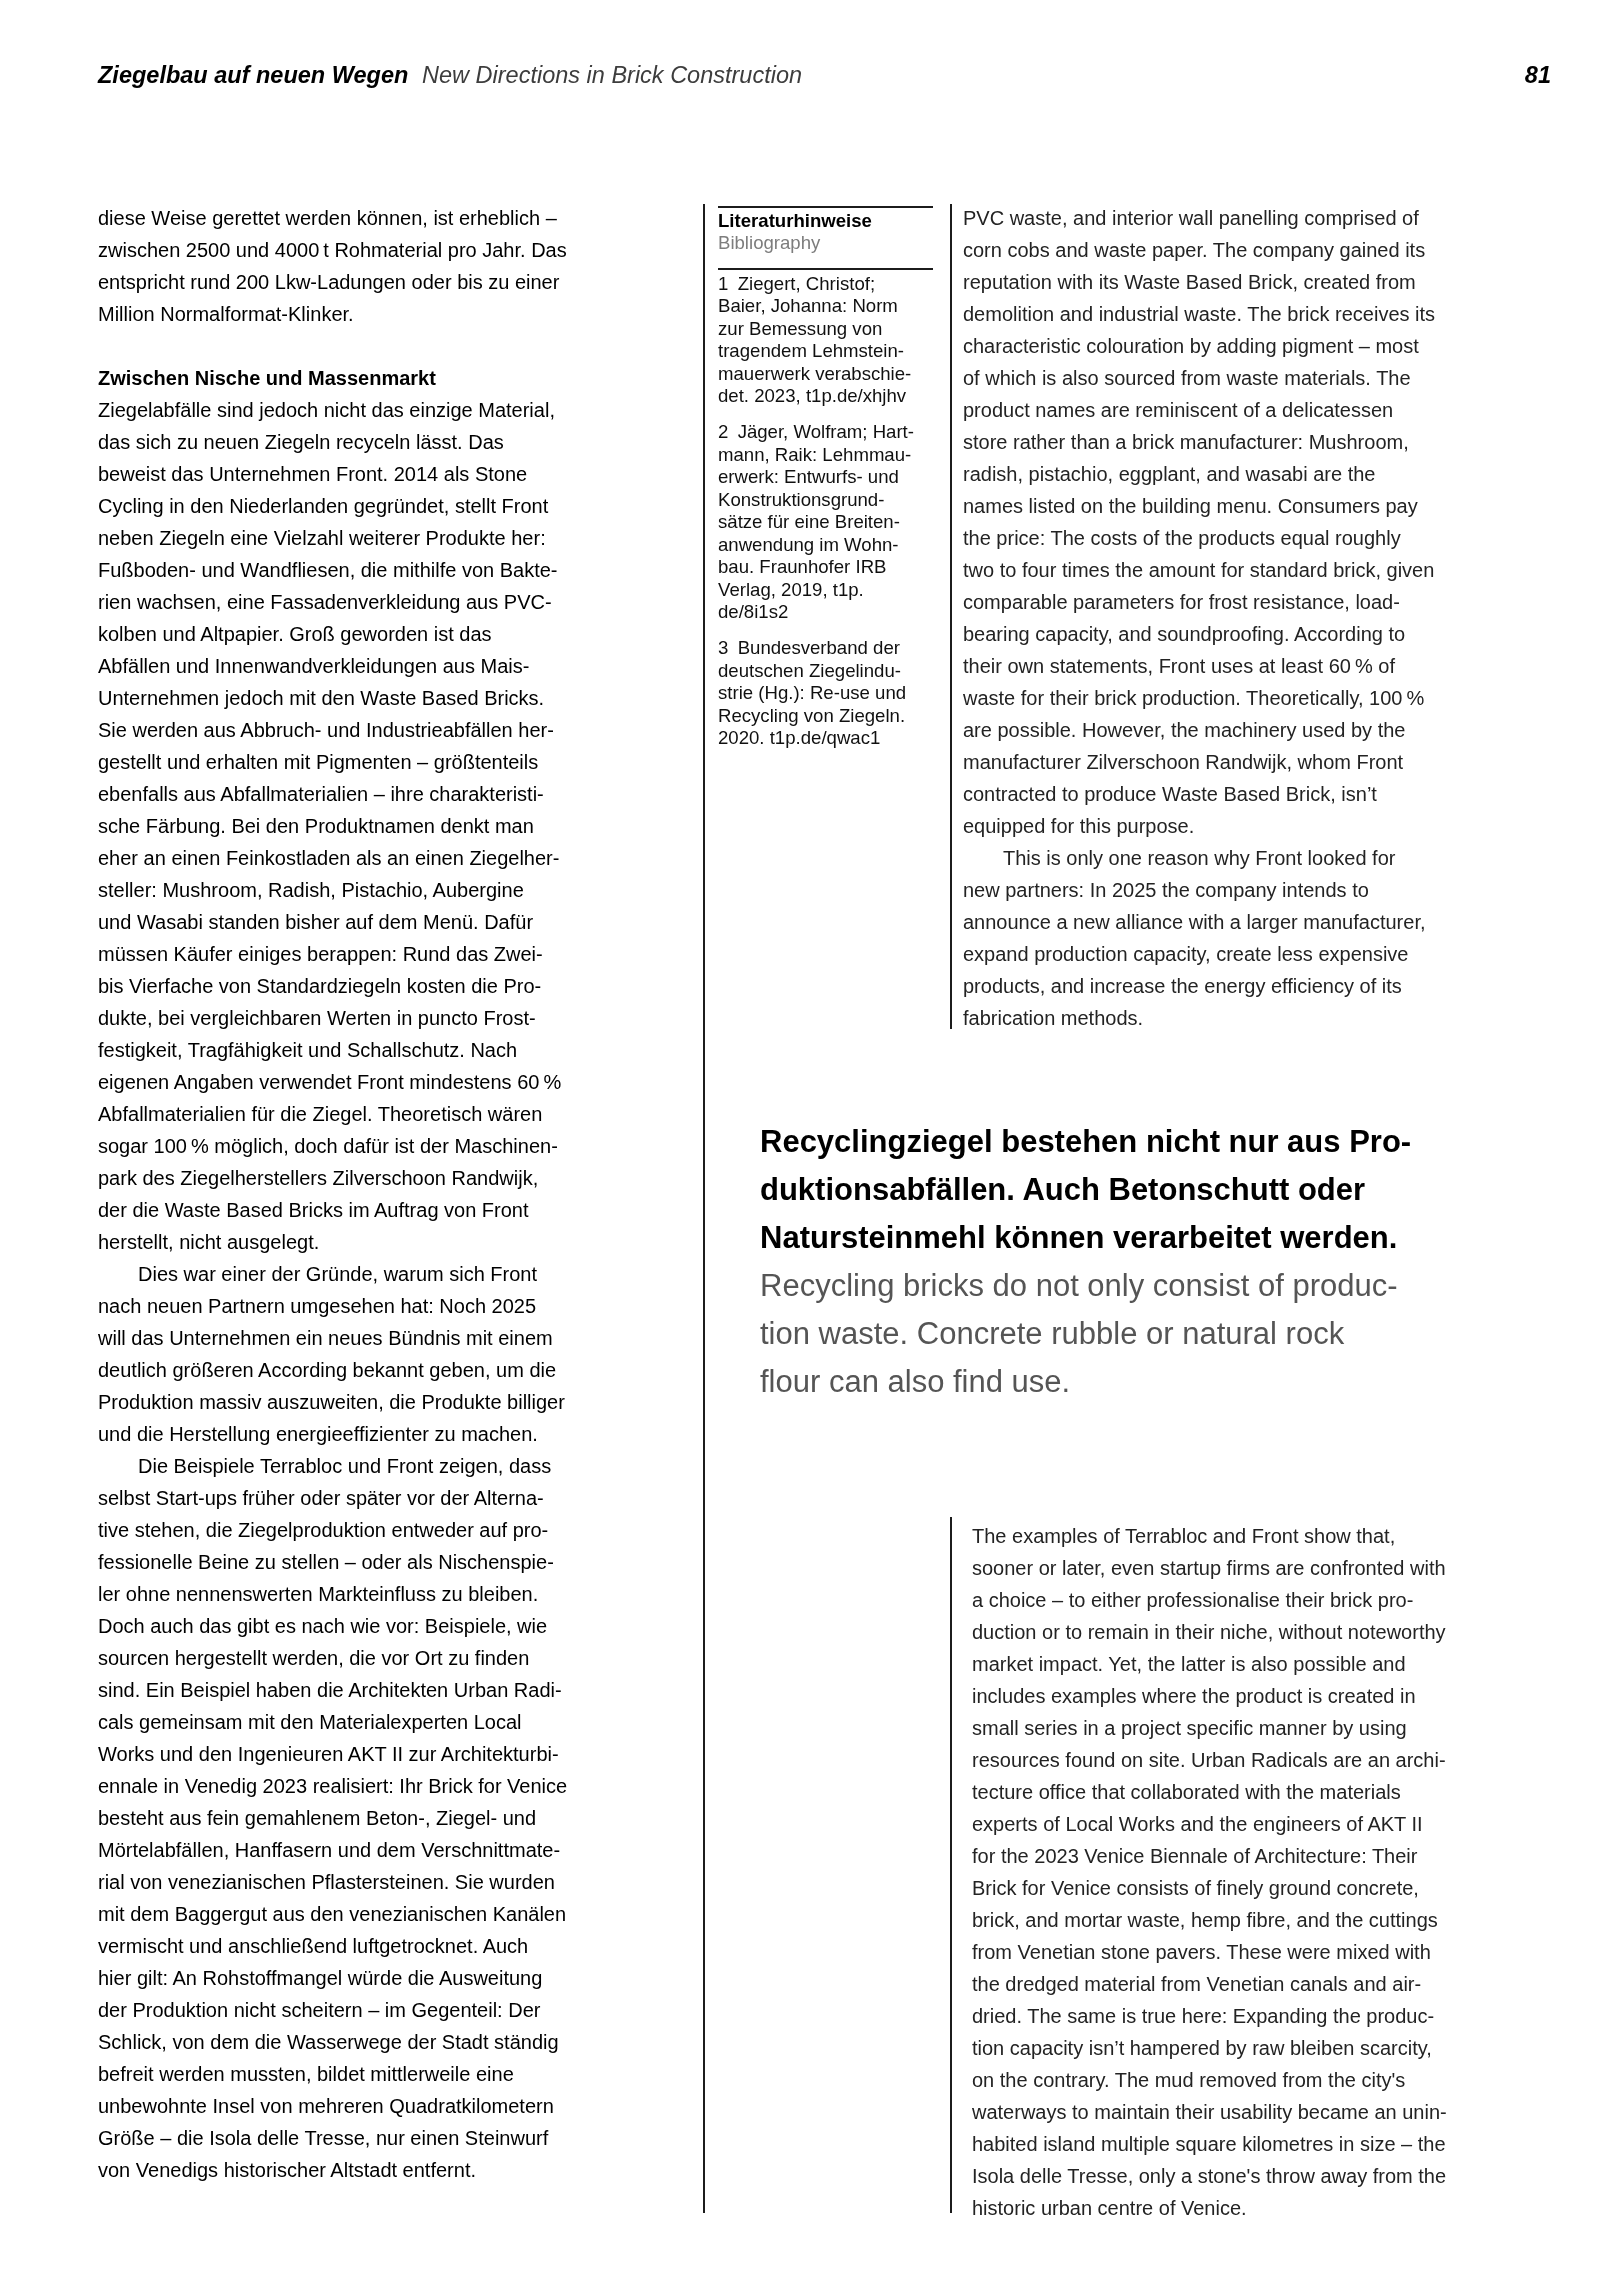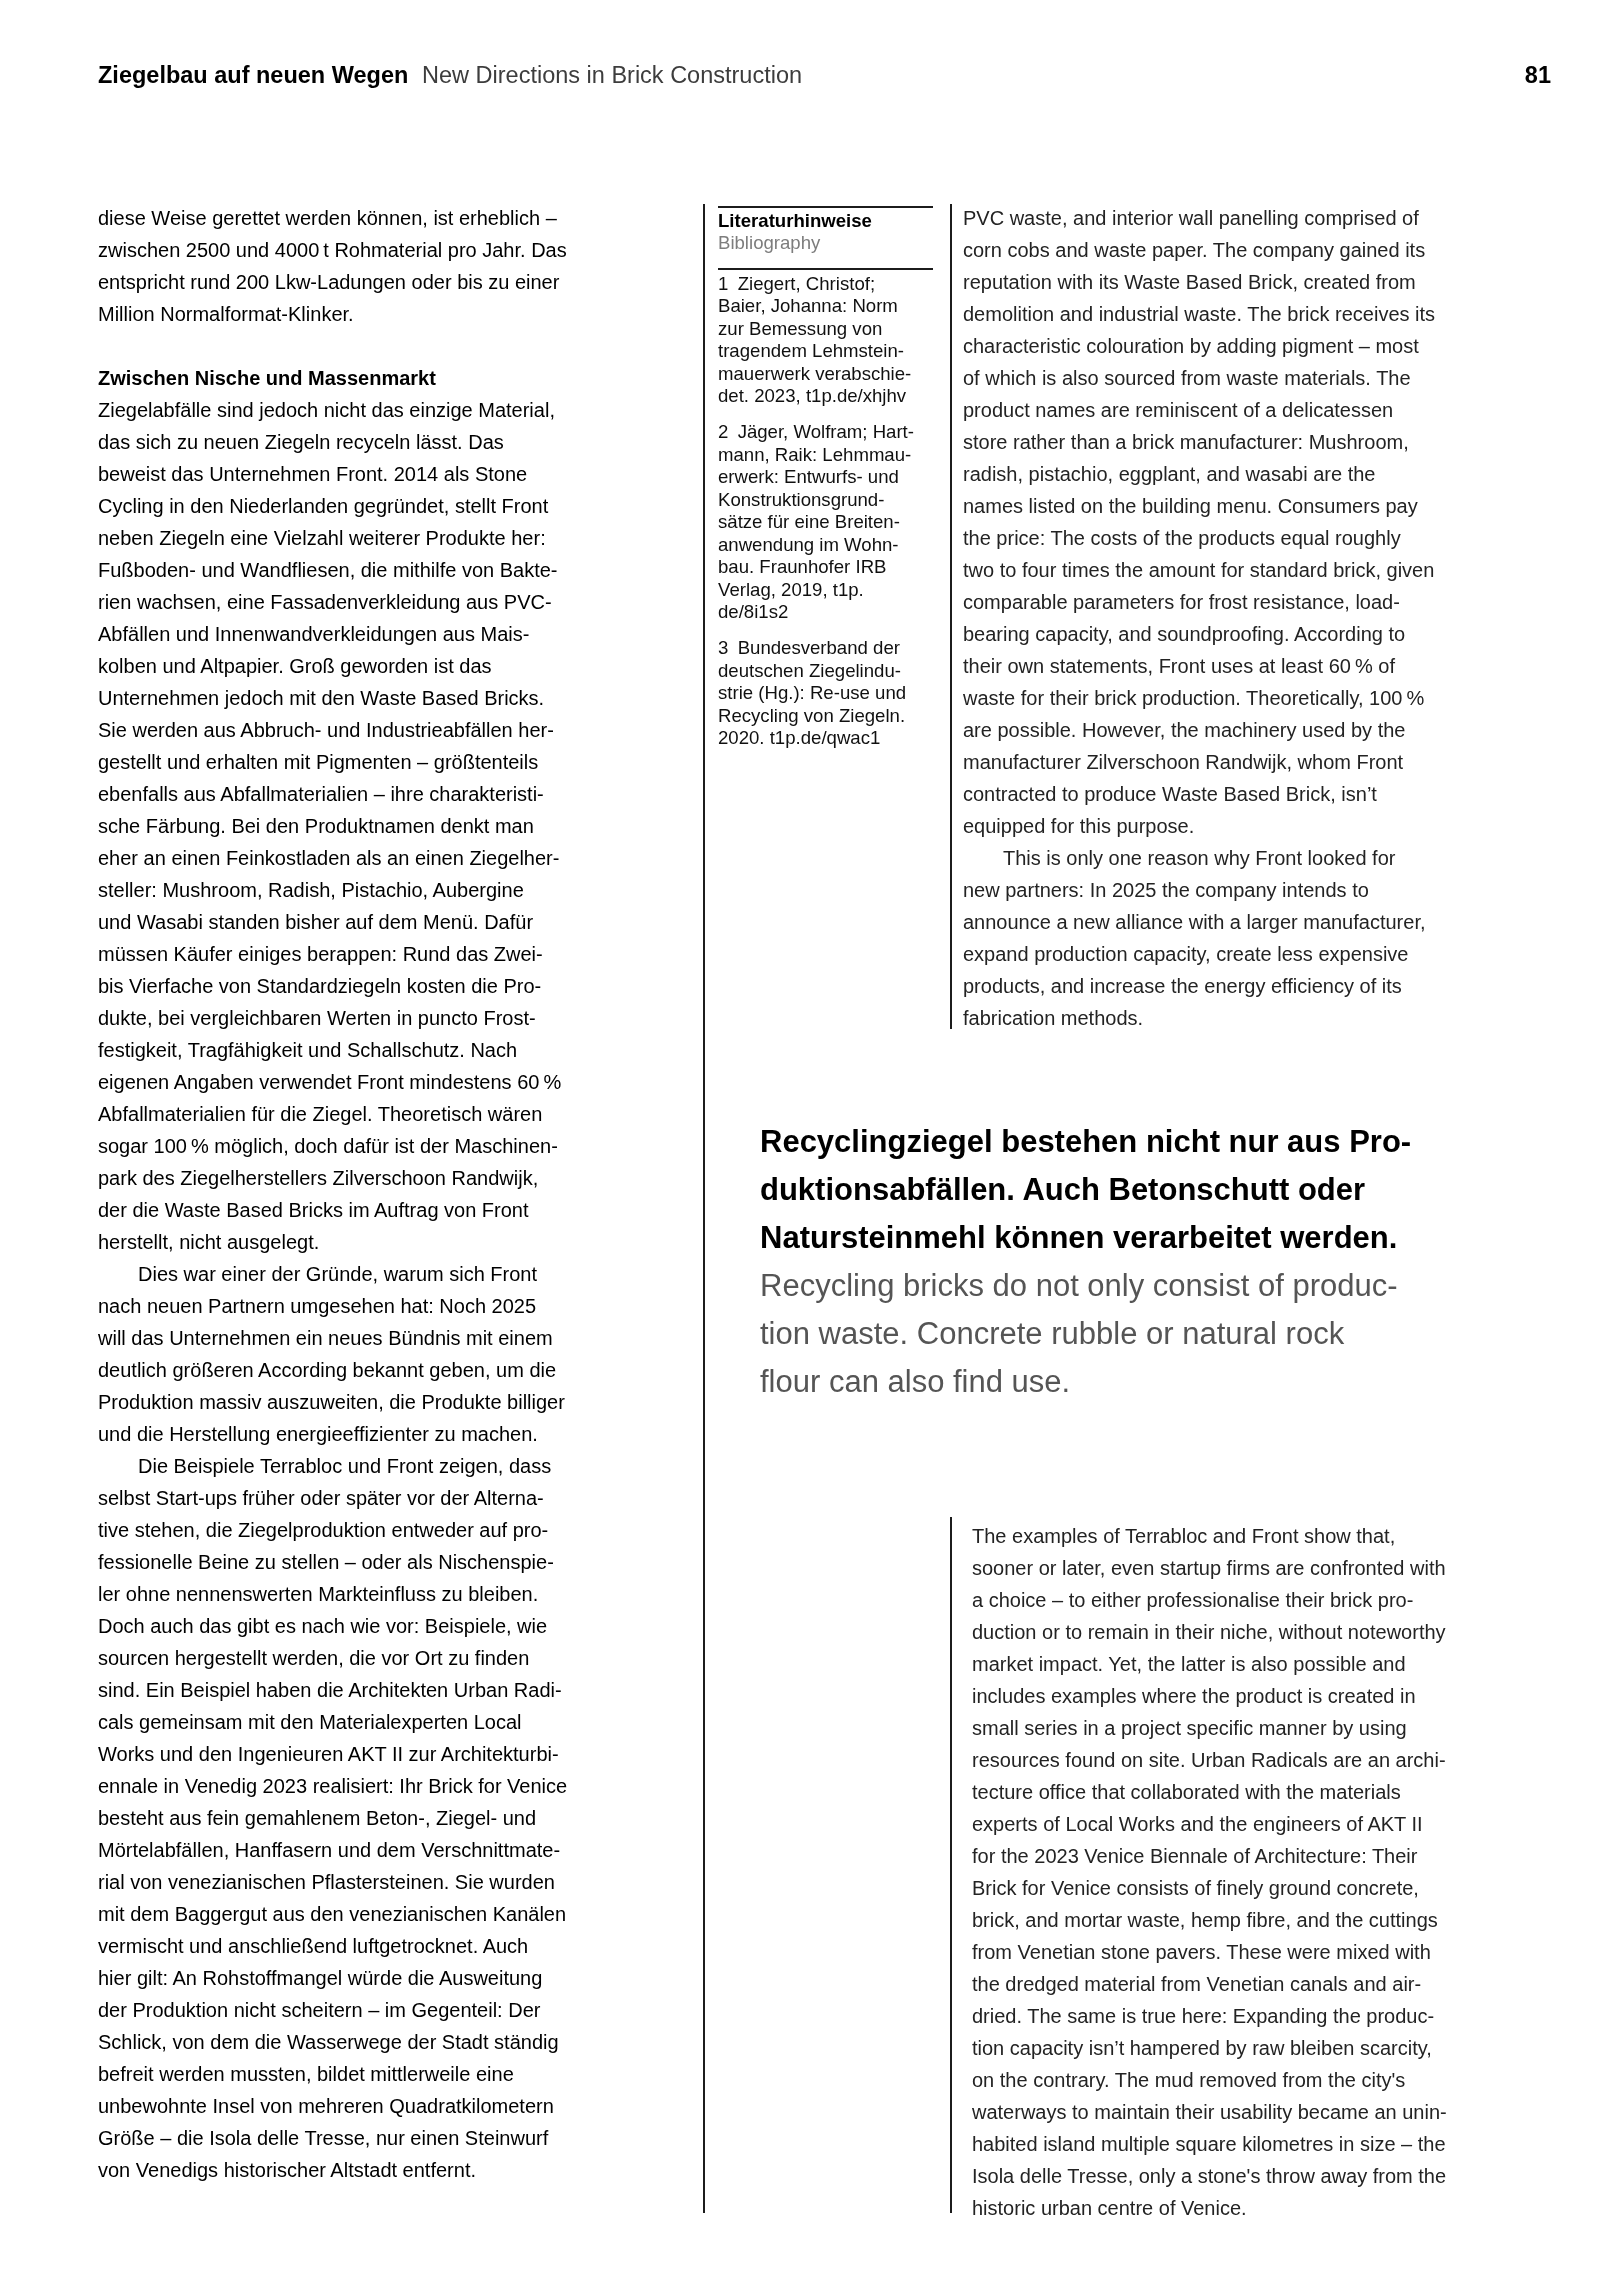--- a/index.html
+++ b/index.html
@@ -8,21 +8,21 @@
     width:1621px;height:2293px;
     background:#ffffff;
     font-family:"Liberation Sans", sans-serif;
     color:#000;
     overflow:hidden;
   }
   .line{white-space:pre;}
   
   .header-row{
     position:absolute;left:98px;top:61px;width:1453px;
-    display:flex;align-items:baseline;font-size:23.5px;line-height:29px;
+    display:flex;align-items:baseline;font-size:23.5px;line-height:29px;font-style:italic;
   }
   .title-de{font-weight:700;color:#000;}
   .title-en{margin-left:13.7px;color:#3d3d3d;}
   .page-num{margin-left:auto;font-weight:700;color:#000;}
   
   .col-left{
     position:absolute;left:98px;top:202px;width:529px;
     font-size:20px;line-height:32px;color:#000;
   }
   .col-left .heading{margin-top:32px;font-weight:700;}
@@ -76,22 +76,22 @@
       </div>
     <div class="heading">Zwischen Nische und Massenmarkt</div>
     <div>
         <div class="line">Ziegelabfälle sind jedoch nicht das einzige Material,</div>
         <div class="line">das sich zu neuen Ziegeln recyceln lässt. Das</div>
         <div class="line">beweist das Unternehmen Front. 2014 als Stone</div>
         <div class="line">Cycling in den Niederlanden gegründet, stellt Front</div>
         <div class="line">neben Ziegeln eine Vielzahl weiterer Produkte her:</div>
         <div class="line">Fußboden- und Wandfliesen, die mithilfe von Bakte-</div>
         <div class="line">rien wachsen, eine Fassadenverkleidung aus PVC-</div>
+        <div class="line">kolben und Altpapier. Groß geworden ist das</div>
         <div class="line">Abfällen und Innenwandverkleidungen aus Mais-</div>
-        <div class="line">kolben und Altpapier. Groß geworden ist das</div>
         <div class="line">Unternehmen jedoch mit den Waste Based Bricks.</div>
         <div class="line">Sie werden aus Abbruch- und Industrieabfällen her-</div>
         <div class="line">gestellt und erhalten mit Pigmenten – größtenteils</div>
         <div class="line">ebenfalls aus Abfallmaterialien – ihre charakteristi-</div>
         <div class="line">sche Färbung. Bei den Produktnamen denkt man</div>
         <div class="line">eher an einen Feinkostladen als an einen Ziegelher-</div>
         <div class="line">steller: Mushroom, Radish, Pistachio, Aubergine</div>
         <div class="line">und Wasabi standen bisher auf dem Menü. Dafür</div>
         <div class="line">müssen Käufer einiges berappen: Rund das Zwei-</div>
         <div class="line">bis Vierfache von Standardziegeln kosten die Pro-</div>

